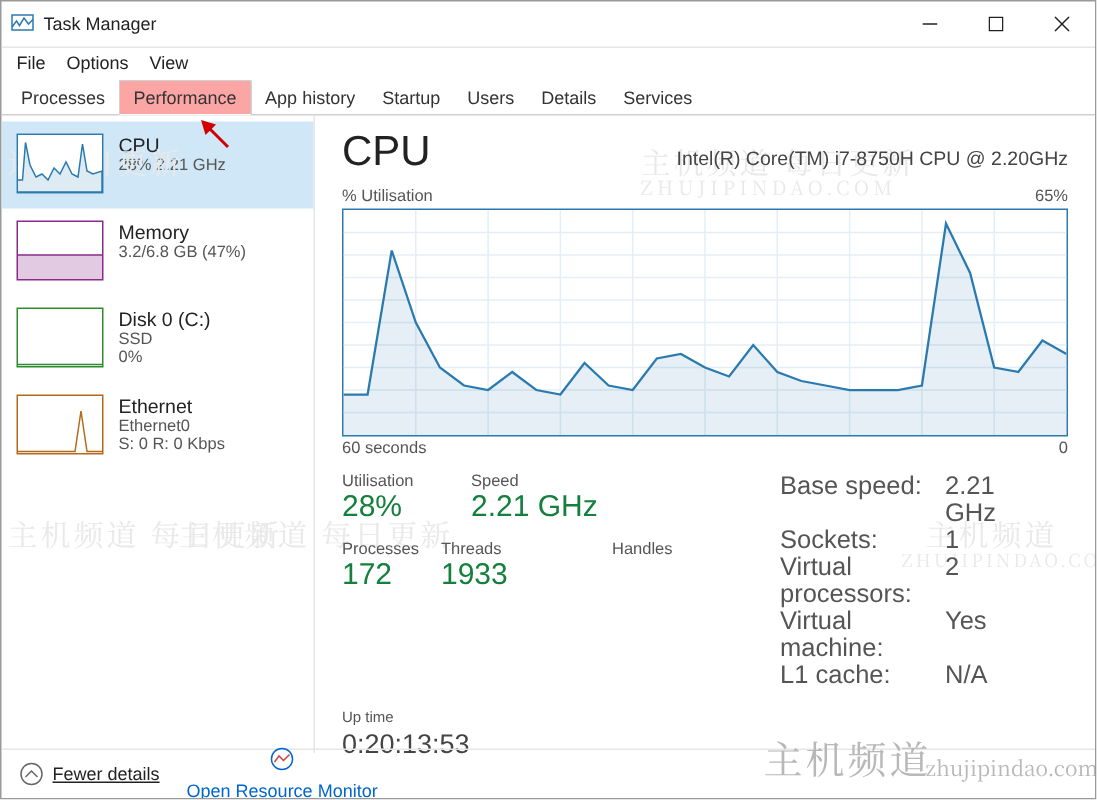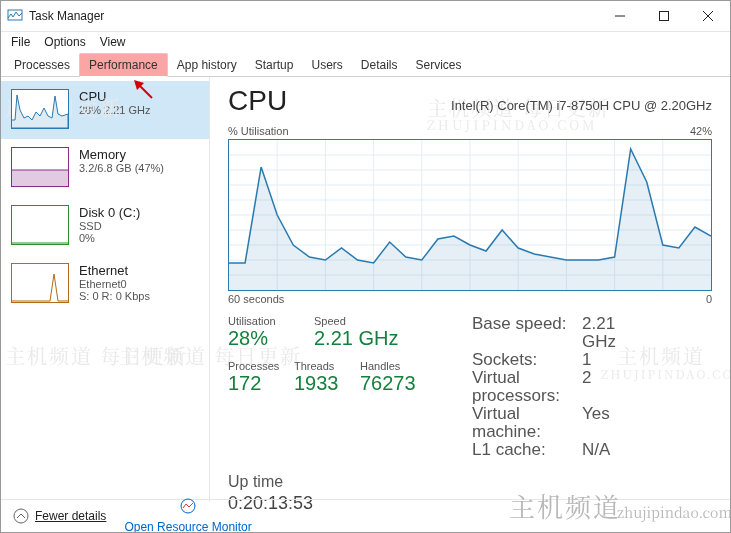--- a/index.html
+++ b/index.html
@@ -32,21 +32,21 @@
   .big-chart svg{position:absolute;left:0;top:0;}
   .axis-labels{display:flex;justify-content:space-between;font-size:11px;color:#555;margin-top:2px;}
   .stats{display:flex;margin-top:10px;gap:12px;}
   .stat-col{display:flex;flex-direction:column;}
   .stat-col .lbl{font-size:11px;color:#555;}
   .stat-col .val{font-size:20px;color:#15803d;}
   .stat-big > div + div{margin-top:10px;}
   .pair-row{display:flex;font-size:17px;color:#555;line-height:18px;}
   .pair-row .k{width:110px;}
   .pair-row .v{width:60px;}
-  .uptime-lbl{font-size:16px;color:#555;margin-top:14px;}
+  .uptime-lbl{font-size:10px;color:#555;margin-top:14px;}
   .uptime-val{font-size:18px;color:#444;margin-top:2px;}
   .footer{position:absolute;left:0;right:0;bottom:0;height:32px;border-top:1px solid #e6e6e6;display:flex;align-items:center;padding:0 12px;gap:18px;font-size:12px;text-decoration:underline;}
   .footer .link{color:#0066cc;flex-direction:column;}
   .wm1{position:absolute;font-family:"SimSun","Noto Serif CJK SC",serif;color:#e9e9e9;font-size:20px;letter-spacing:2px;pointer-events:none;white-space:nowrap;z-index:0;}
   .wm2{position:absolute;font-family:"SimSun","Noto Serif CJK SC",serif;color:#b8b8b8;letter-spacing:2px;pointer-events:none;white-space:nowrap;z-index:30;}
   .col-gap{width:14px;}
 </style>
 </head>
 <body>
 
@@ -165,21 +165,21 @@
       </div>
     </div>
 
     <div class="main">
       <div class="main-header">
         <div class="main-title">CPU</div>
         <div class="main-sub">Intel(R) Core(TM) i7-8750H CPU @ 2.20GHz</div>
       </div>
       <div class="chart-labels">
         <span>% Utilisation</span>
-        <span>42%</span>
+        <span>65%</span>
       </div>
       <div class="big-chart">
         <svg width="100%" height="100%" viewBox="0 0 480 150" preserveAspectRatio="none">
           <g stroke="#e4eef6" stroke-width="1">
             <line x1="0" y1="15" x2="480" y2="15"></line>
               <line x1="0" y1="30" x2="480" y2="30"></line>
               <line x1="0" y1="45" x2="480" y2="45"></line>
               <line x1="0" y1="60" x2="480" y2="60"></line>
               <line x1="0" y1="75" x2="480" y2="75"></line>
               <line x1="0" y1="90" x2="480" y2="90"></line>
@@ -219,23 +219,22 @@
           </div>
           <div style="display:flex;">
             <div class="stat-col" style="width:66px;">
               <span class="lbl">Processes</span>
               <span class="val">172</span>
             </div>
             <div class="stat-col" style="width:66px;">
               <span class="lbl">Threads</span>
               <span class="val">1933</span>
             </div>
-            <div class="stat-col" style="width:74px;">
+            <div class="stat-col" style="width:74px;margin-left:48px;">
               <span class="lbl">Handles</span>
-              <span class="val">76273</span>
             </div>
           </div>
         </div>
         <div class="col-gap"></div>
         <div>
           <div class="pair-row">
               <span class="k">Base speed:</span>
               <span class="v">2.21 GHz</span>
             </div>
           <div class="pair-row">

